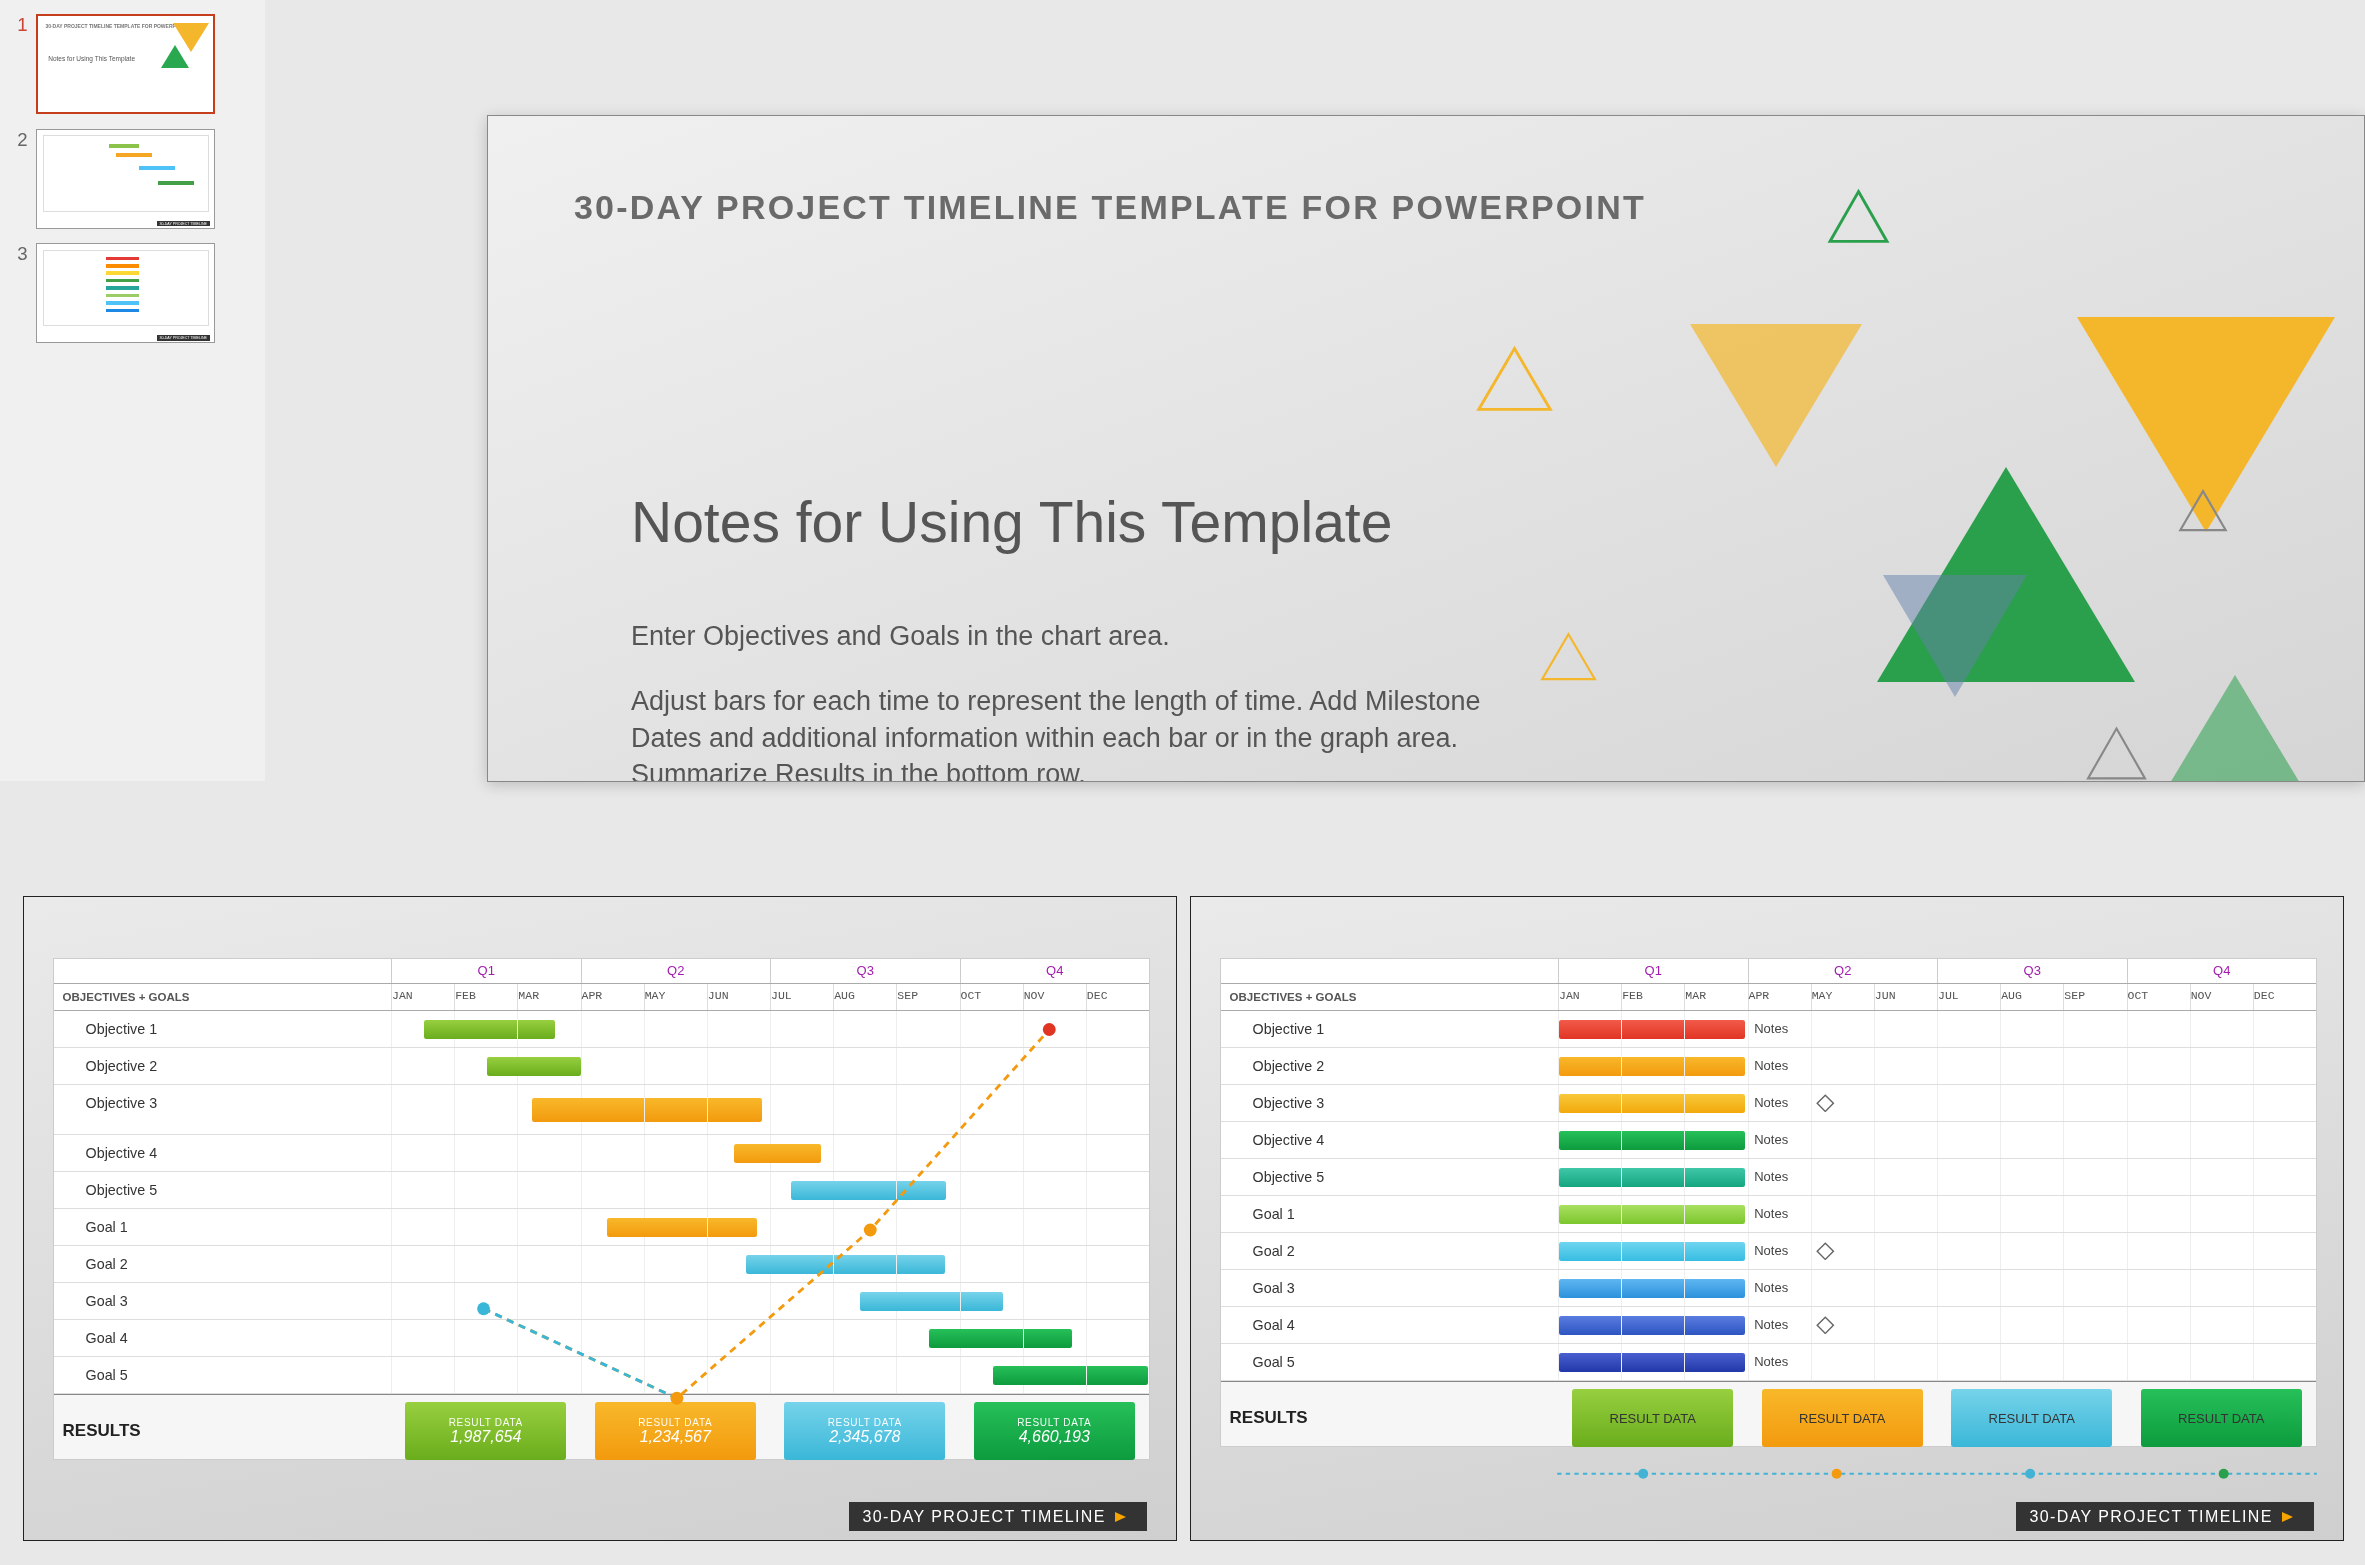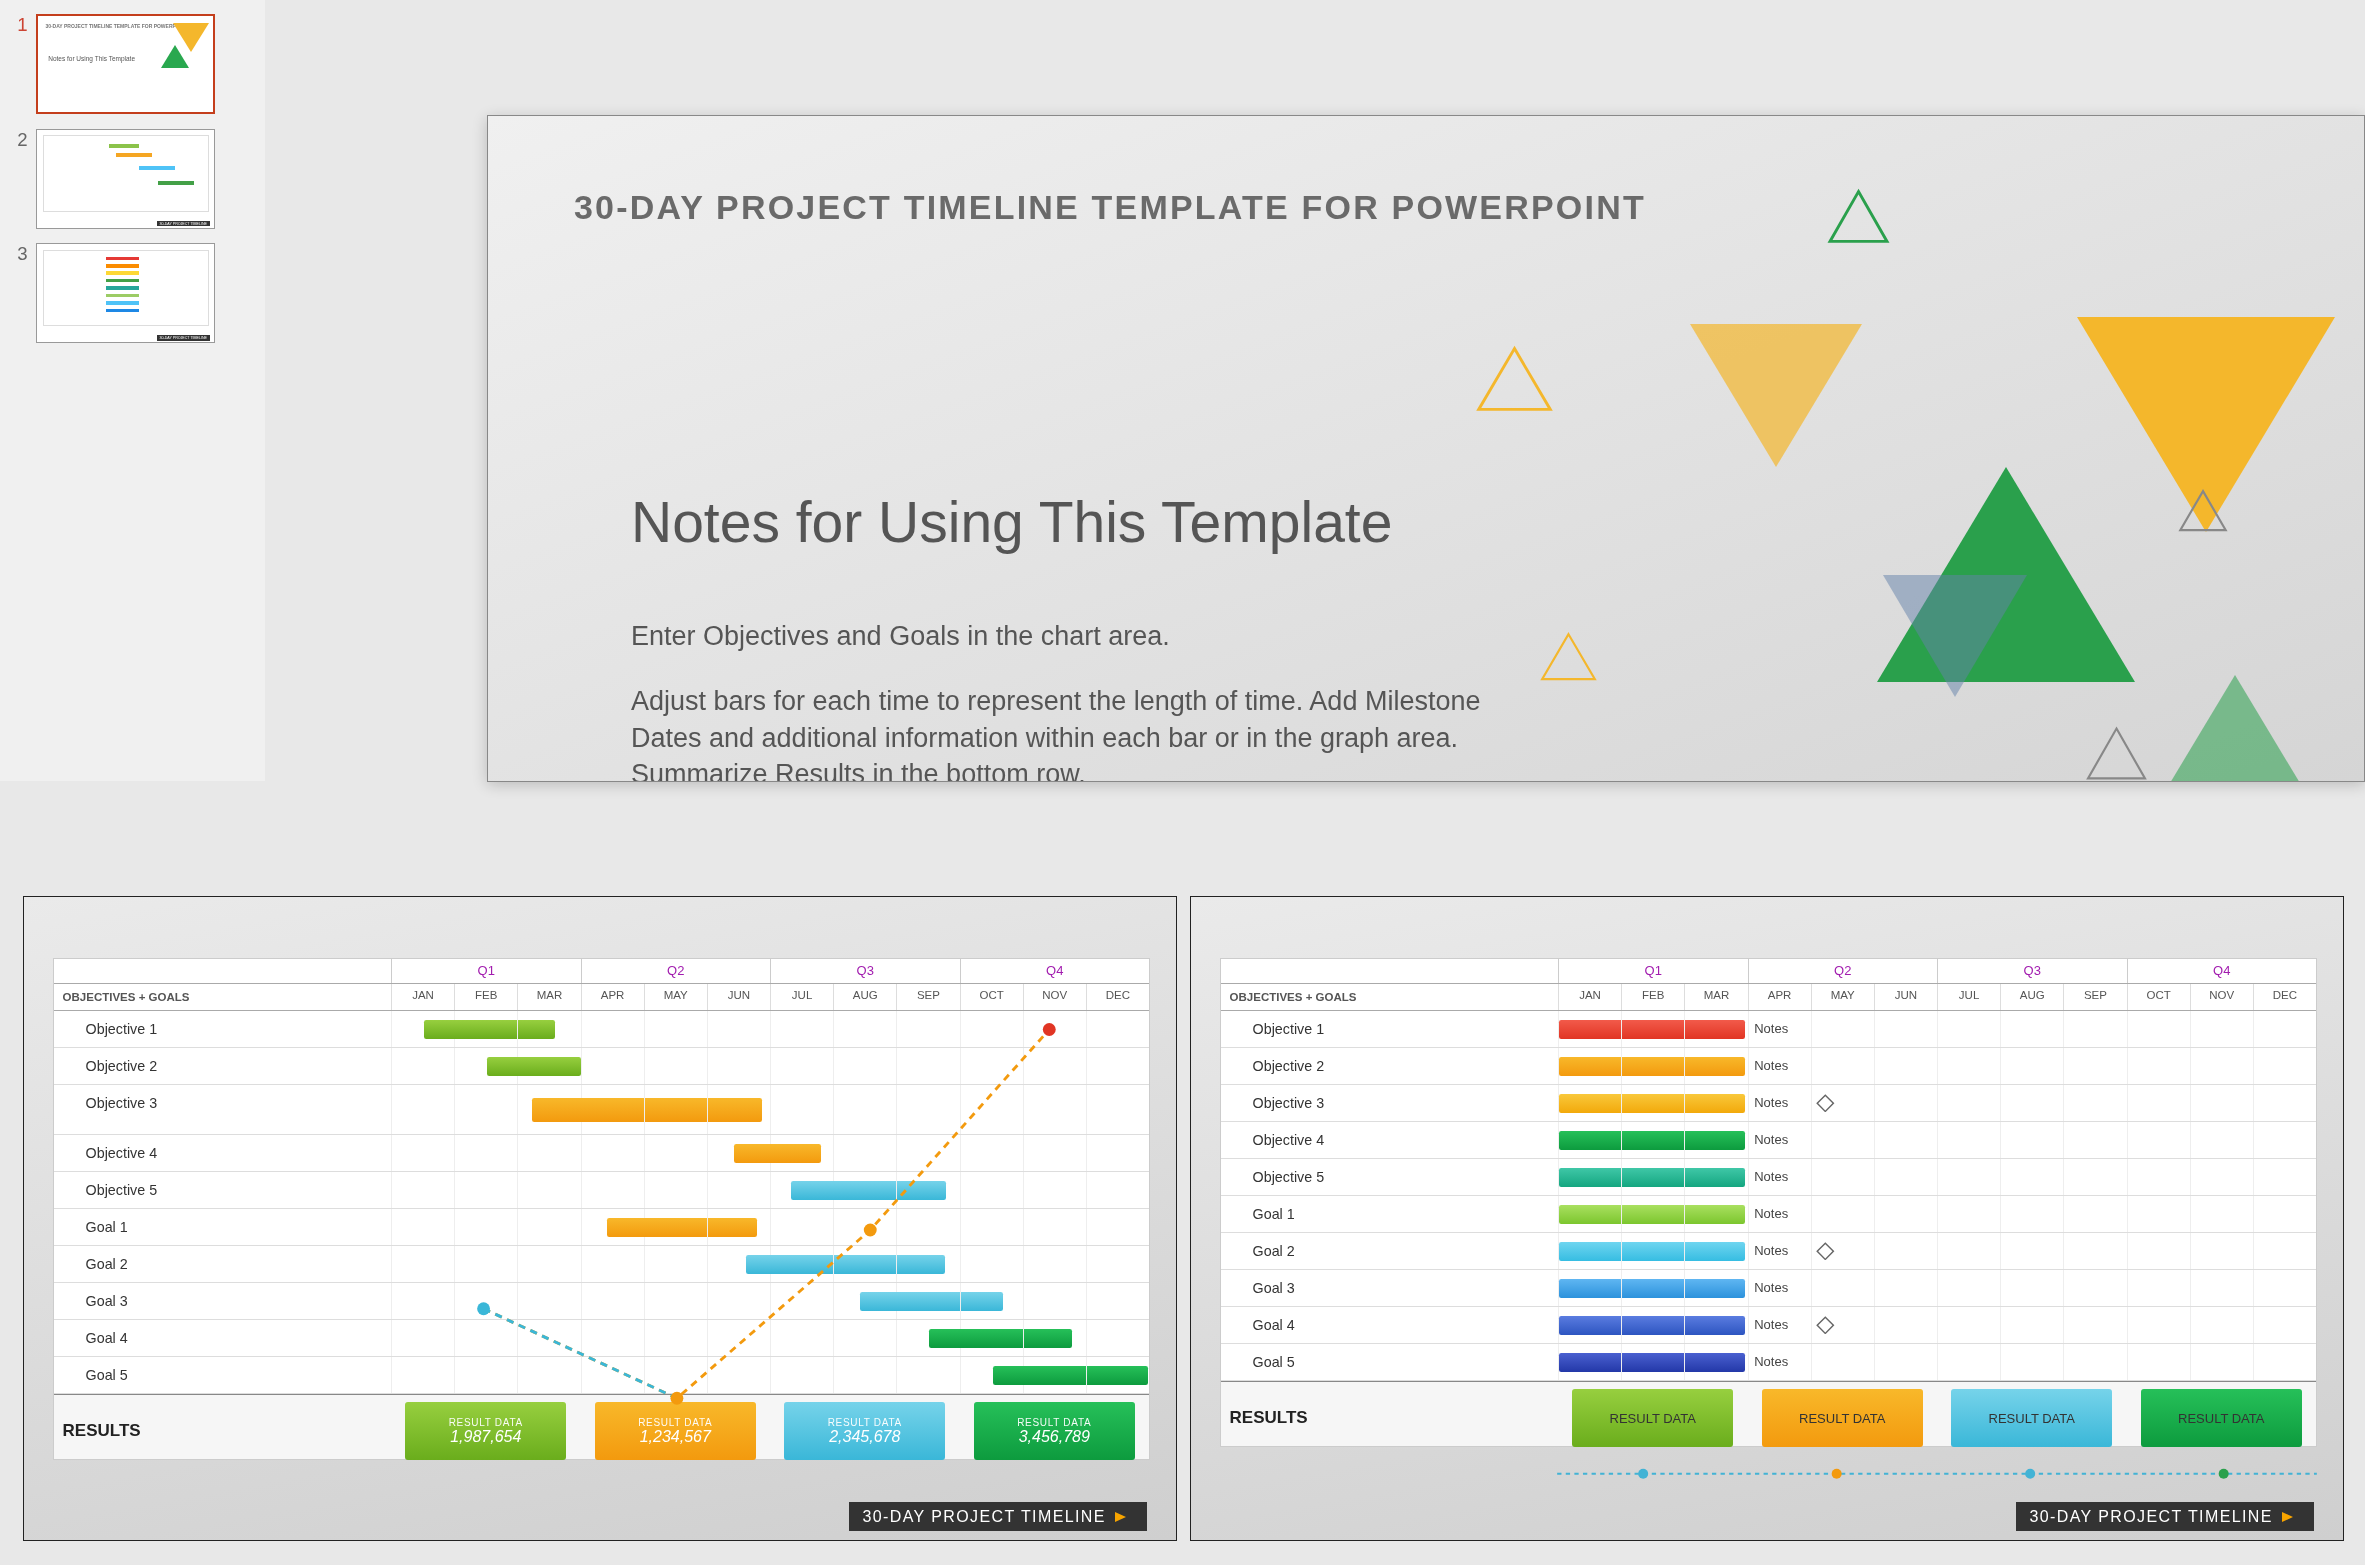--- a/index.html
+++ b/index.html
@@ -103,21 +103,21 @@
   }
   .gantt-header .qrow { grid-column: 2 / span 12; display:grid; grid-template-columns: repeat(4,1fr); }
   .gantt-header .q { text-align:center; padding:4.3px 0; border-left:0.7px solid #ccc; font-weight:500;}
   .gantt-header2 {
     display: grid;
     grid-template-columns: 337px repeat(12, 1fr);
     font-size: 11.5px; color:#555;
     border-bottom:0.7px solid #aaa;
   }
   .gantt-header2 .lbl { padding:7.2px 8.6px; font-weight:bold; font-size:11.5px; }
-  .gantt-header2 .m { text-align:center; padding:5.7px 0; border-left:0.7px solid #ddd; }
+  .gantt-header2 .m { text-align:left; padding:5.7px 0; border-left:0.7px solid #ddd;font-family:Liberation Mono, monospace; }
 
   .gantt-row {
     display: grid;
     grid-template-columns: 337px repeat(12, 1fr);
     border-bottom:0.7px solid #ddd;
     height: 37px;
     position:relative;
   }
   .gantt-row .rl { padding:10px 8.6px; font-size:14.3px; color:#333;margin-left:23px; }
   .gantt-row .cell { border-left:0.7px solid #eee; position:relative; }
@@ -457,21 +457,21 @@
       <div class="rbox c-orange">
           <div class="t">RESULT DATA</div>
           <div class="v">1,234,567</div>
         </div>
       <div class="rbox c-blue">
           <div class="t">RESULT DATA</div>
           <div class="v">2,345,678</div>
         </div>
       <div class="rbox c-dgreen">
           <div class="t">RESULT DATA</div>
-          <div class="v">3,456,789</div>
+          <div class="v">4,660,193</div>
         </div>
     </div>
   </div>
 
   <svg class="overlay" style="left:366px;top:111px;width:760px;height:401px;" viewBox="0 0 1060 560">
     <polyline points="130,420 400,545 670,310 920,30" fill="none" stroke="#f39a0e" stroke-width="4" stroke-dasharray="10 8"></polyline>
     <polyline points="130,420 400,545" fill="none" stroke="#3ab7d8" stroke-width="4" stroke-dasharray="10 8"></polyline>
     <circle cx="130" cy="420" r="9" fill="#3ab7d8"></circle>
     <circle cx="400" cy="545" r="9" fill="#f39a0e"></circle>
     <circle cx="670" cy="310" r="9" fill="#f39a0e"></circle>

